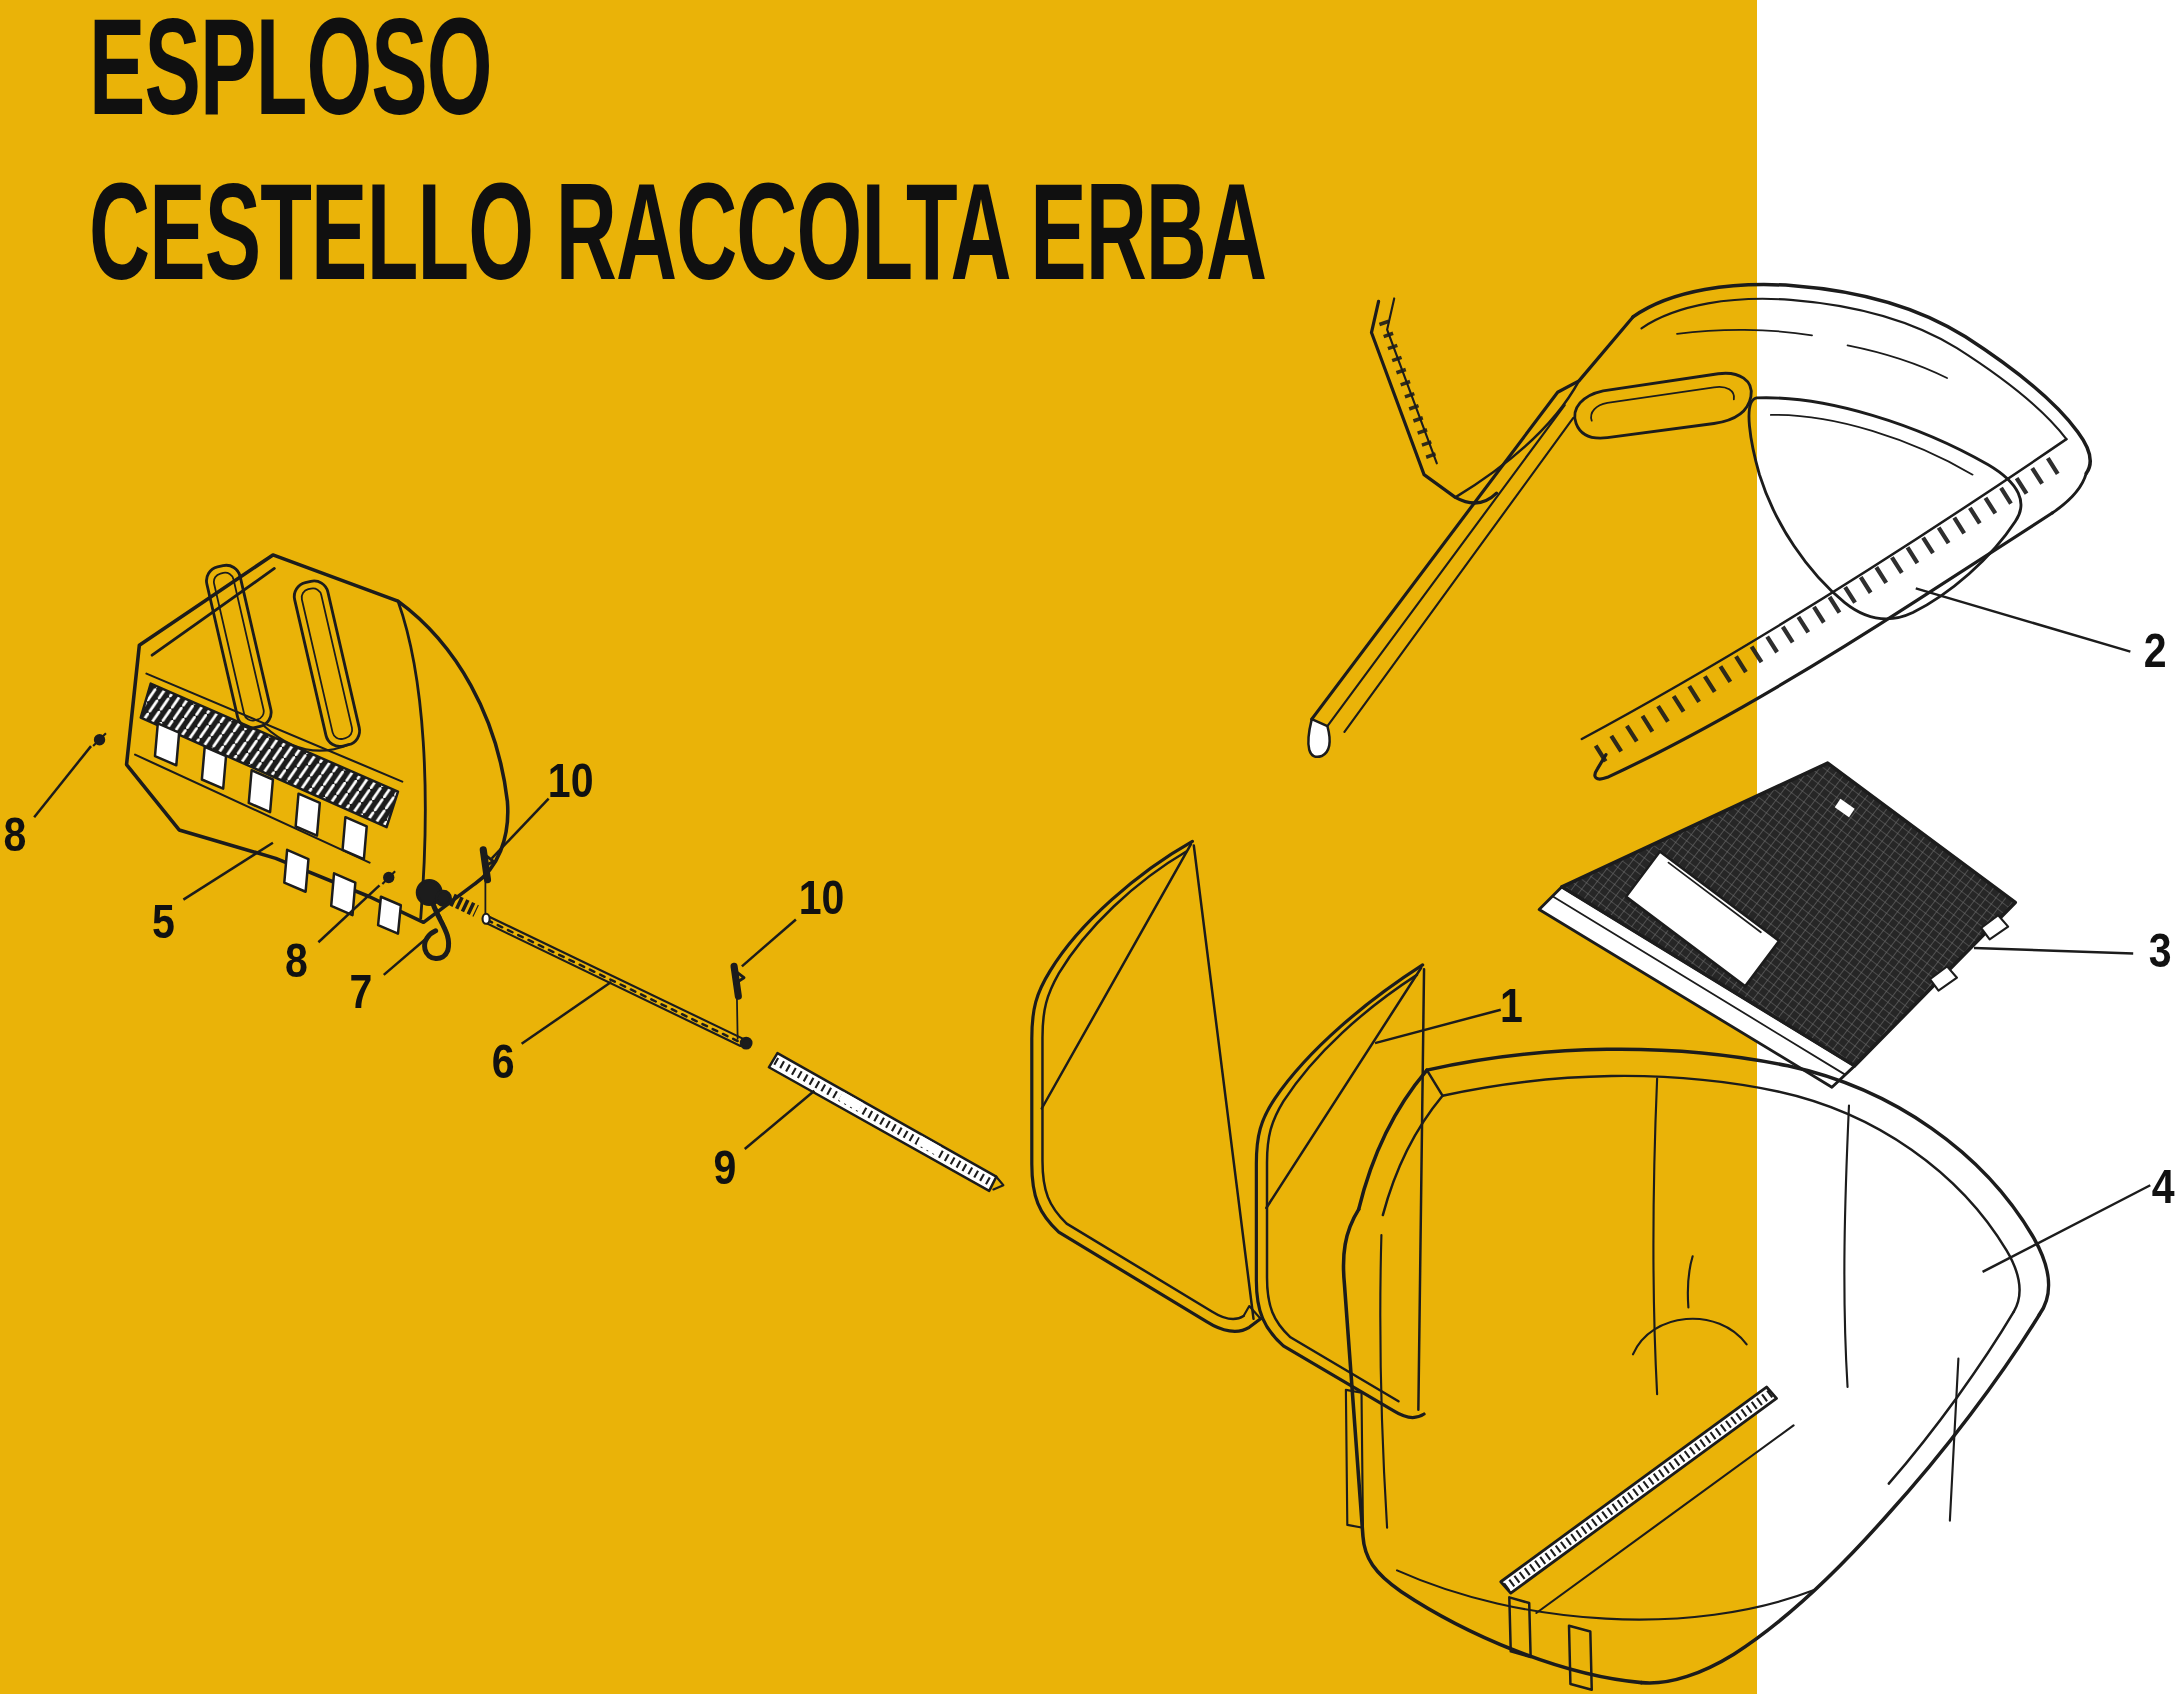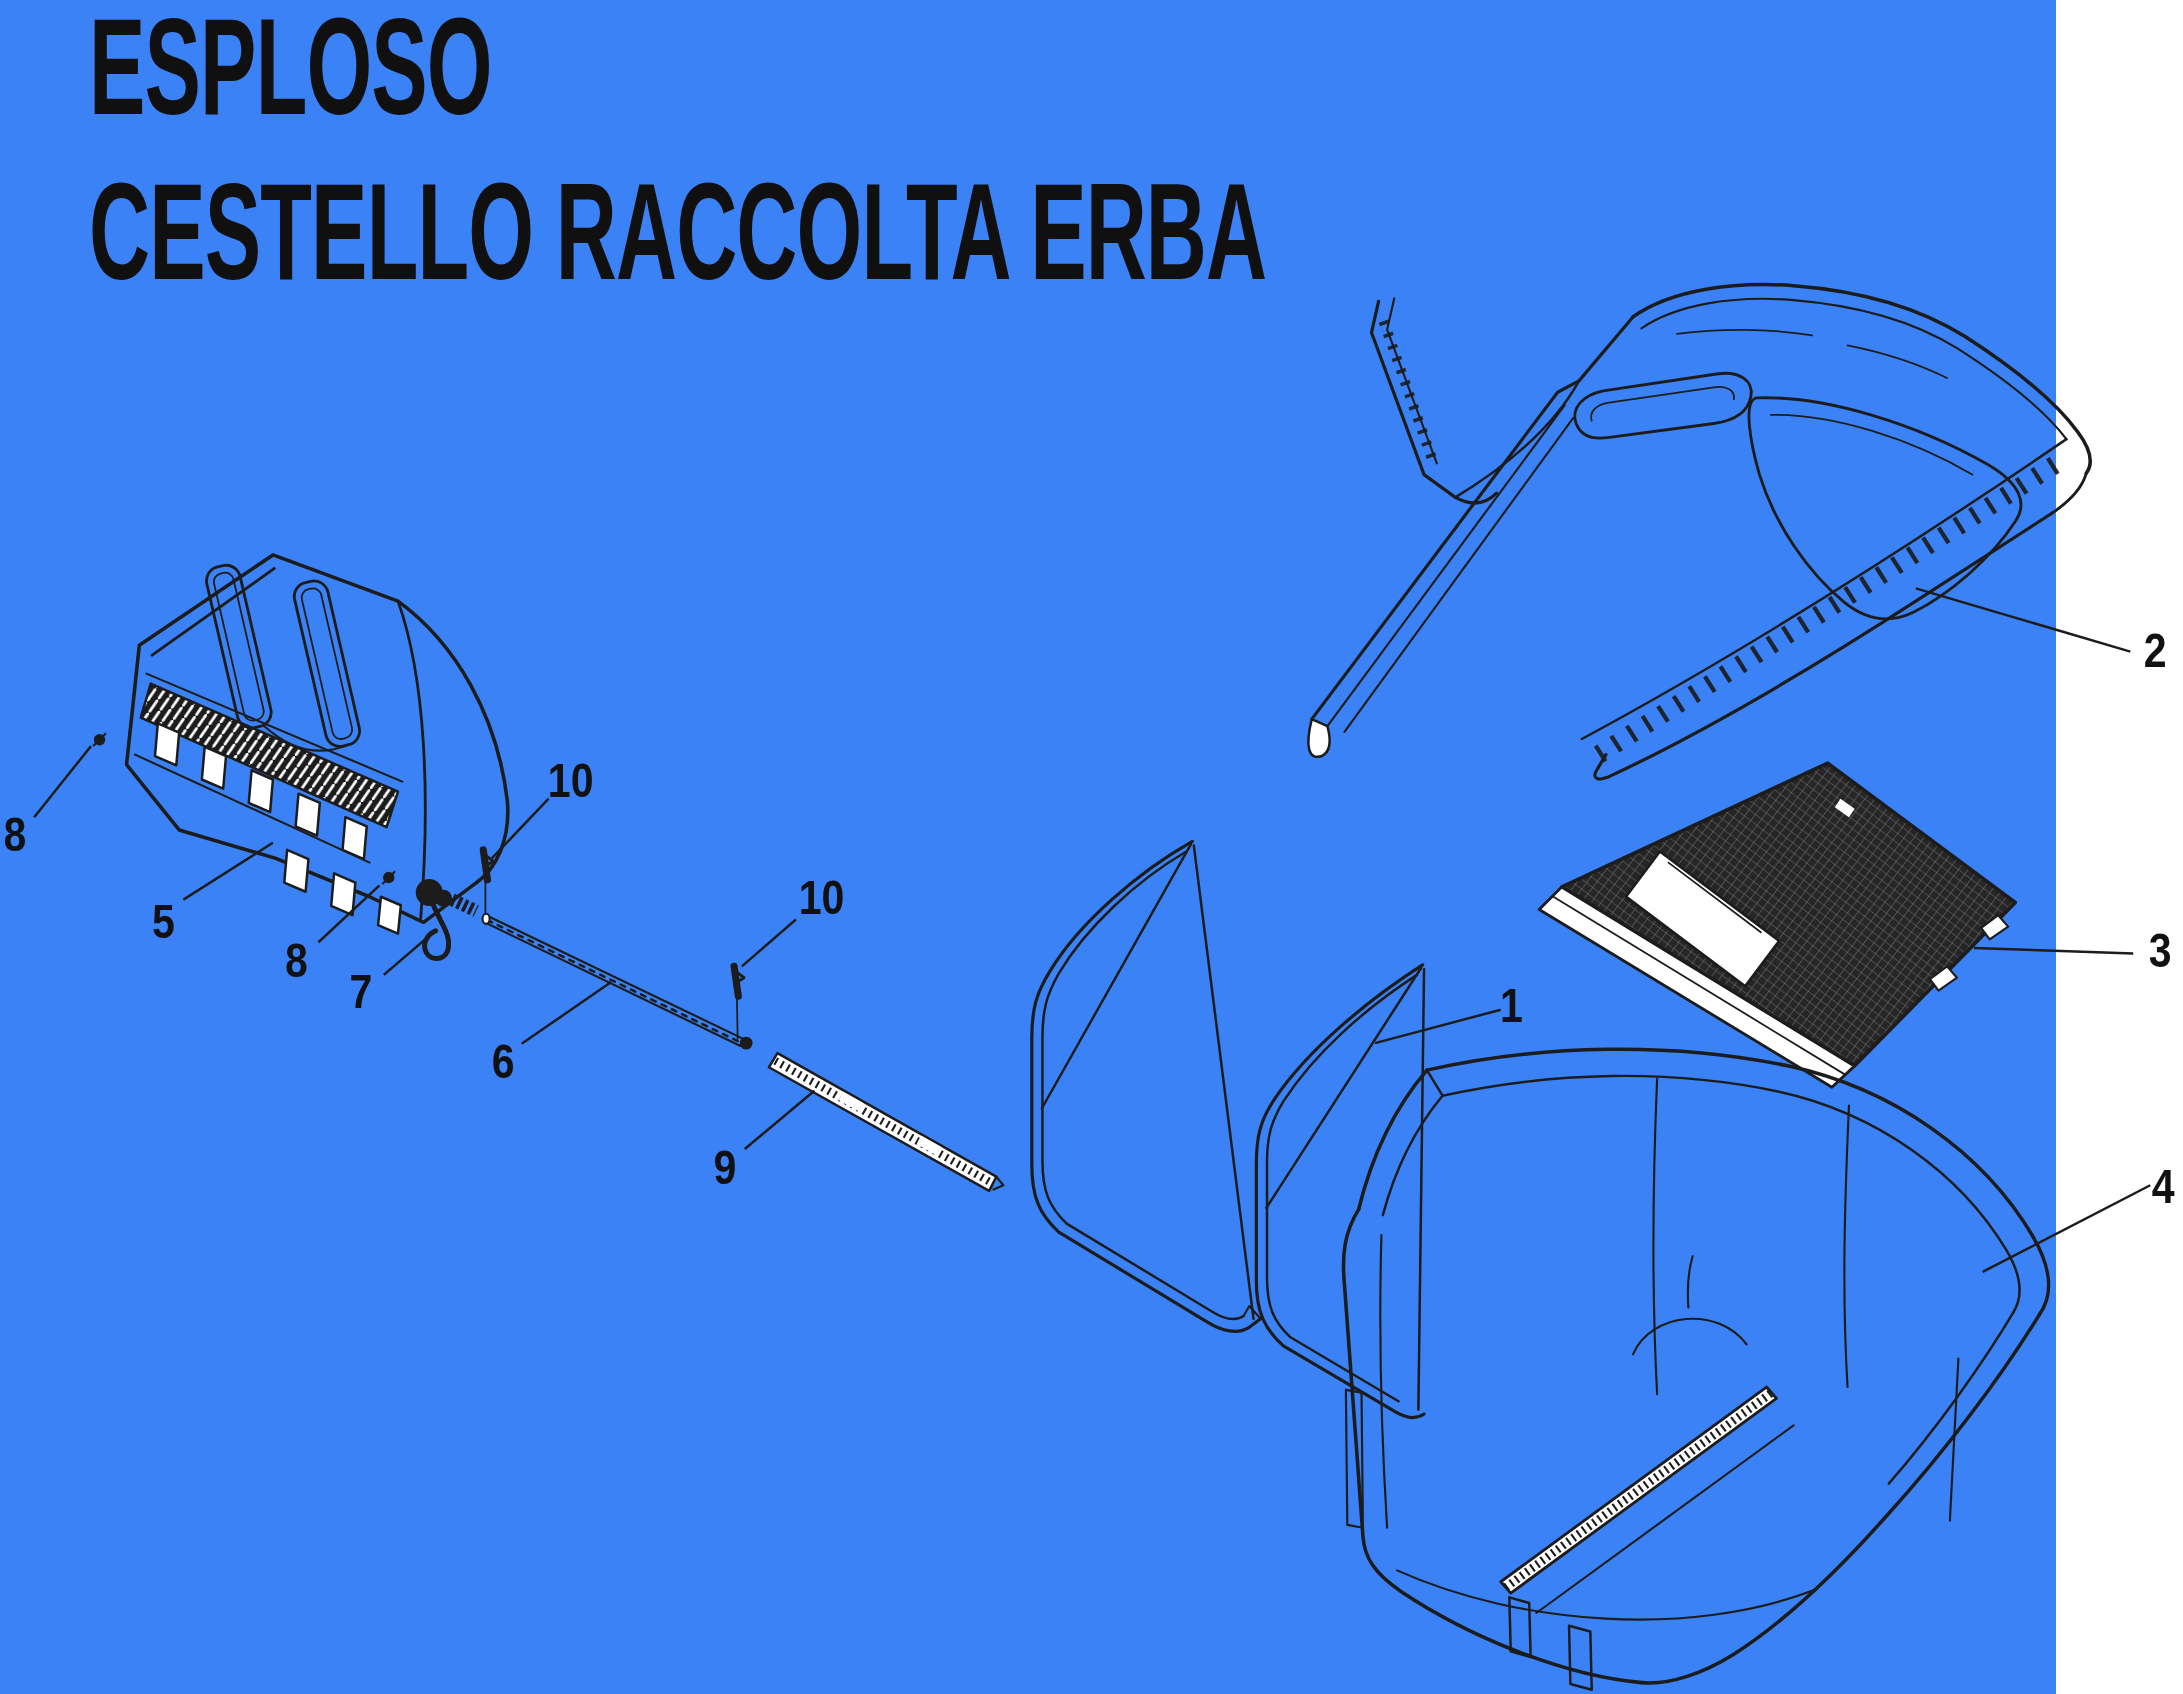--- a/index.html
+++ b/index.html
@@ -2,21 +2,21 @@
 <html style="font-size:11.4px"><head>
 <meta charset="utf-8">
 <style>
   html,body{
     margin:0;padding:0;
     width:2183px;height:1694px;
     background:#ffffff;
     font-family:"Liberation Sans",sans-serif;
     overflow:hidden;
   }
-  #stage{position:relative;width:2056px;height:1694px;background:#3b82f6;}
+  #stage{position:relative;width:1757px;height:1694px;background:#eab308;}
   svg{display:block;width:2183px;height:1694px;}
   .title-text{
     font-family:"Liberation Sans",sans-serif;
     font-weight:700;
     font-size:192px;
     fill:#101010;
     letter-spacing:-2px;
   }
   #drawing path, #drawing line, #drawing circle, #drawing ellipse, #drawing rect{
     vector-effect:none;

